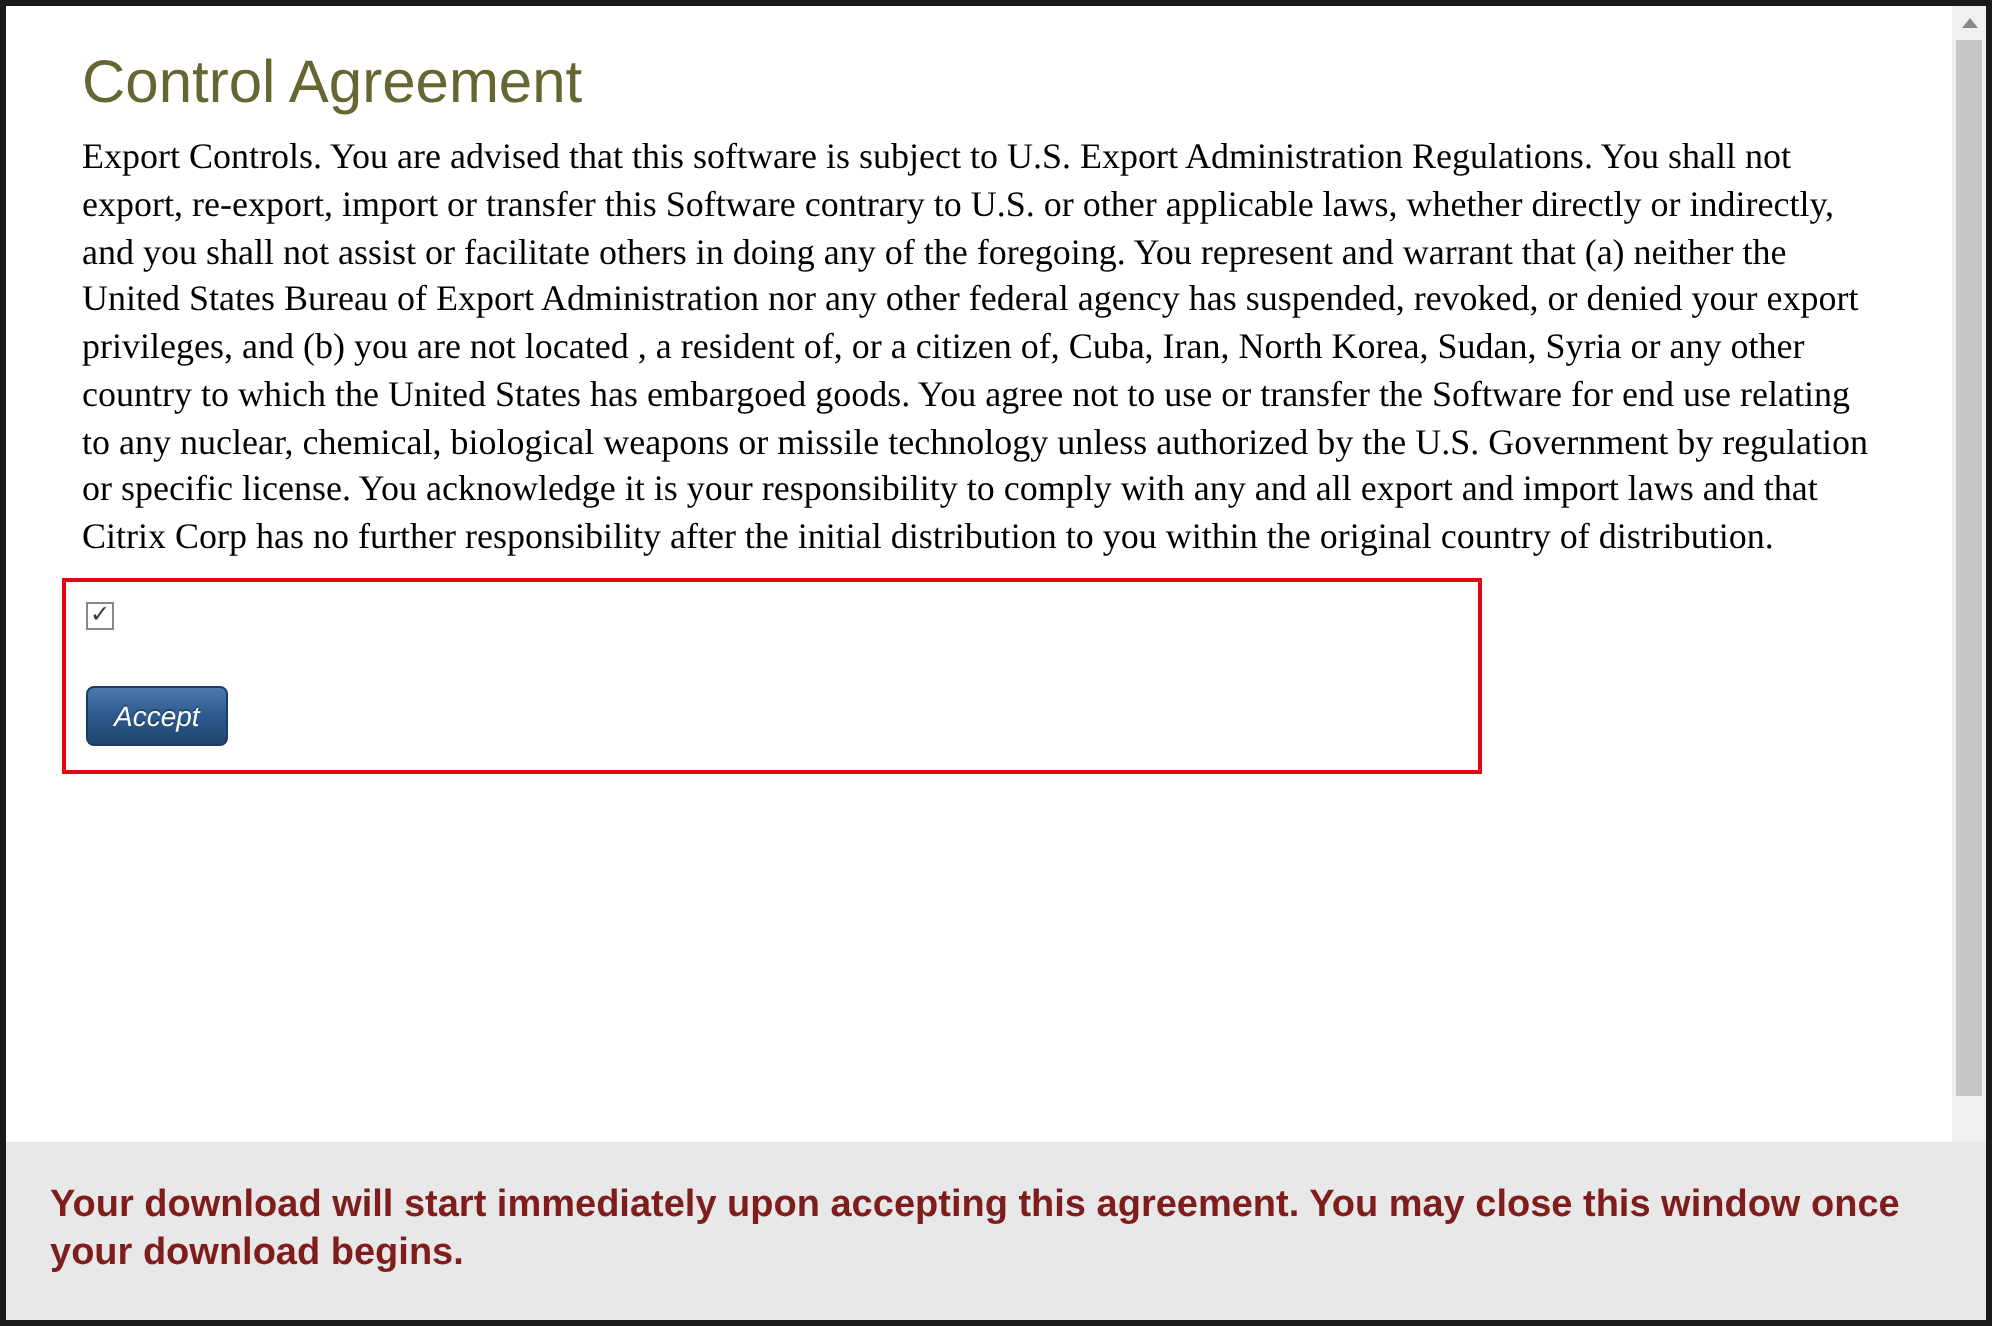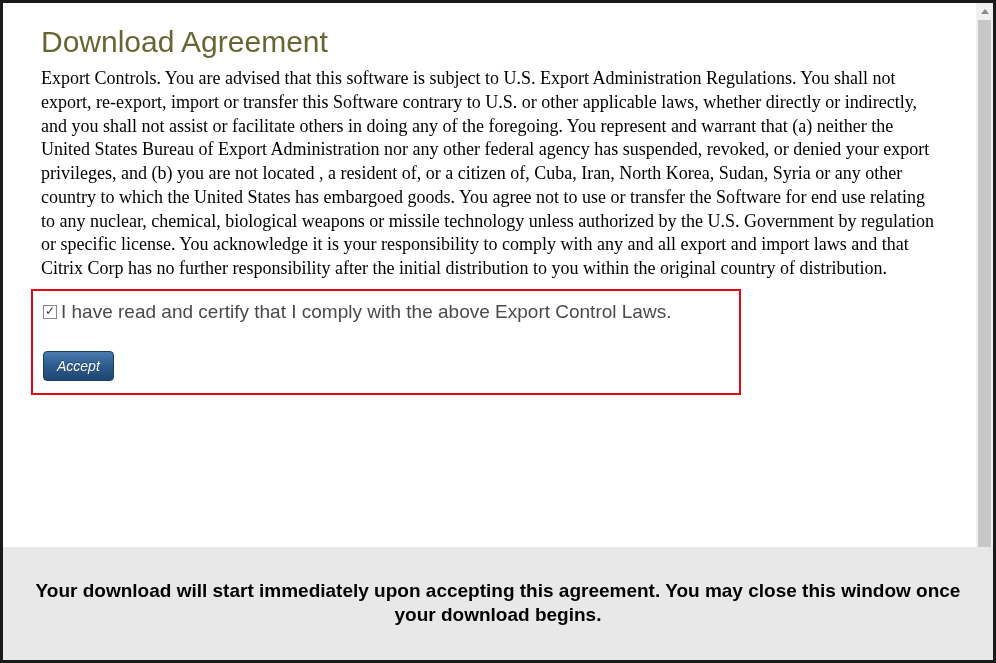--- a/index.html
+++ b/index.html
@@ -142,44 +142,42 @@
       font-family: "Segoe UI", Arial, sans-serif;
       text-shadow: 0 -1px 0 rgba(0,0,0,.3);
       font-style: italic;
     }
     .footer-bar {
       position: absolute;
       bottom: 0;
       left: 0;
       right: 0;
       background: #e8e8e8;
-      padding: 32px 22px;
+      padding: 20px 22px;
       font-size: 19px;
       font-weight: 600;
-      color: #000000;
+      color: #7f1d1d;
       font-family: "Segoe UI", Arial, sans-serif;
       line-height: 1.3;
-      text-align: center;
     }
   </style>
 </head>
 <body>
 
 <div class="outer-frame">
 
   <div class="scroll-area">
 
     <div class="content">
-      <h1 class="title">Download Agreement</h1>
+      <h1 class="title">Control Agreement</h1>
       <p class="body-text">Export Controls. You are advised that this software is subject to U.S. Export Administration Regulations. You shall not export, re-export, import or transfer this Software contrary to U.S. or other applicable laws, whether directly or indirectly, and you shall not assist or facilitate others in doing any of the foregoing. You represent and warrant that (a) neither the United States Bureau of Export Administration nor any other federal agency has suspended, revoked, or denied your export privileges, and (b) you are not located , a resident of, or a citizen of, Cuba, Iran, North Korea, Sudan, Syria or any other country to which the United States has embargoed goods. You agree not to use or transfer the Software for end use relating to any nuclear, chemical, biological weapons or missile technology unless authorized by the U.S. Government by regulation or specific license. You acknowledge it is your responsibility to comply with any and all export and import laws and that Citrix Corp has no further responsibility after the initial distribution to you within the original country of distribution.</p>
 
       <div class="highlight-box">
         <div class="check-row">
           <span class="checkbox"></span>
-          <span class="check-label">I have read and certify that I comply with the above Export Control Laws.</span>
         </div>
         <span class="accept-btn">Accept</span>
       </div>
     </div>
 
     <div class="scrollbar-track">
       <div class="scrollbar-btn-up"></div>
       <div class="scrollbar-thumb"></div>
       <div class="scrollbar-btn-down"></div>
     </div>

